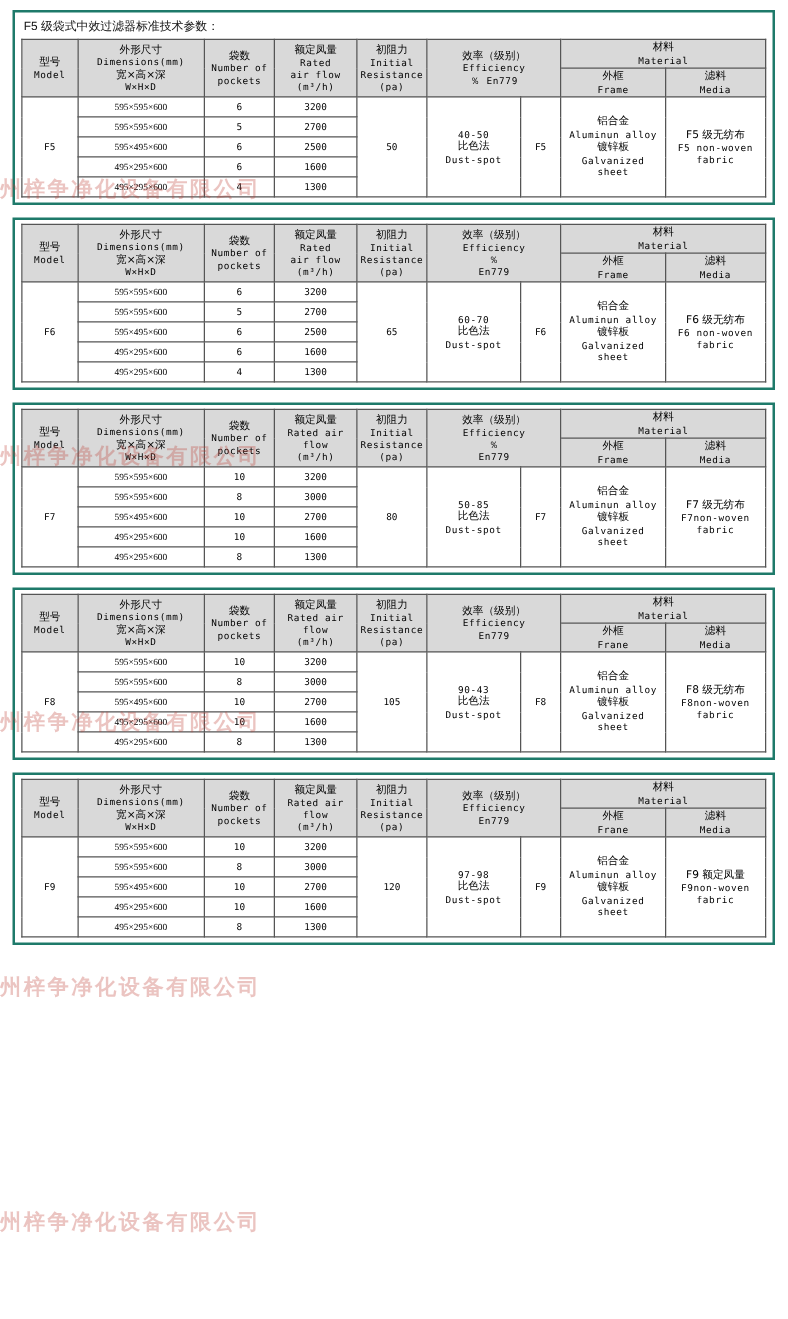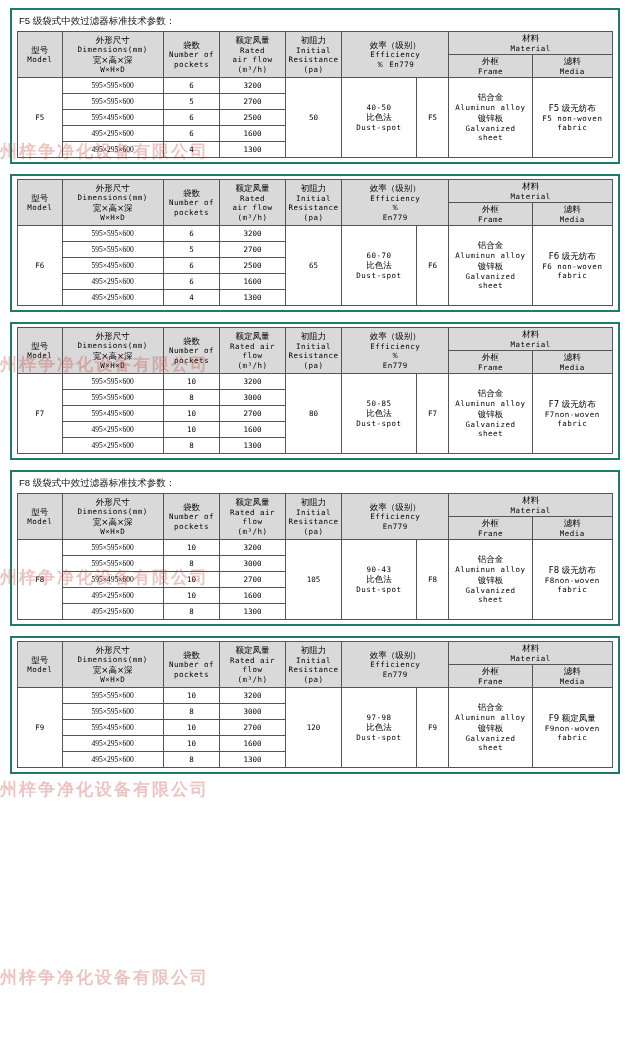--- a/index.html
+++ b/index.html
@@ -422,21 +422,20 @@
             <tr>
               <td class="dim-cell rowcell">495×295×600</td>
               <td class="rowcell">8</td>
               <td class="rowcell">1300</td>
             </tr>
           </tbody>
         </table>
       </div>
     </div>
     <div class="block">
-      <div class="block-title">F8 级袋式中效过滤器标准技术参数：</div>
       <div class="blk-inner">
         <table class="spec">
           <colgroup>
             <col style="width:7.5%">
             <col style="width:17%">
             <col style="width:9.5%">
             <col style="width:11%">
             <col style="width:9.5%">
             <col style="width:12.5%">
             <col style="width:5.5%">

